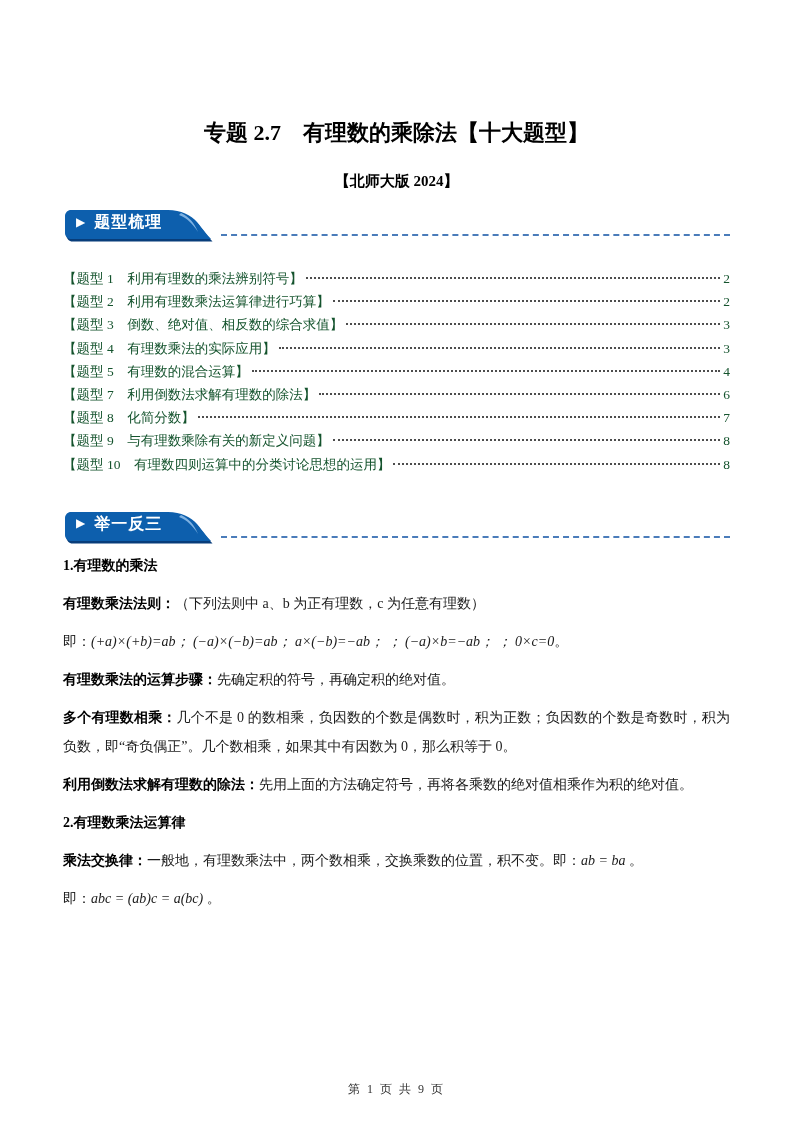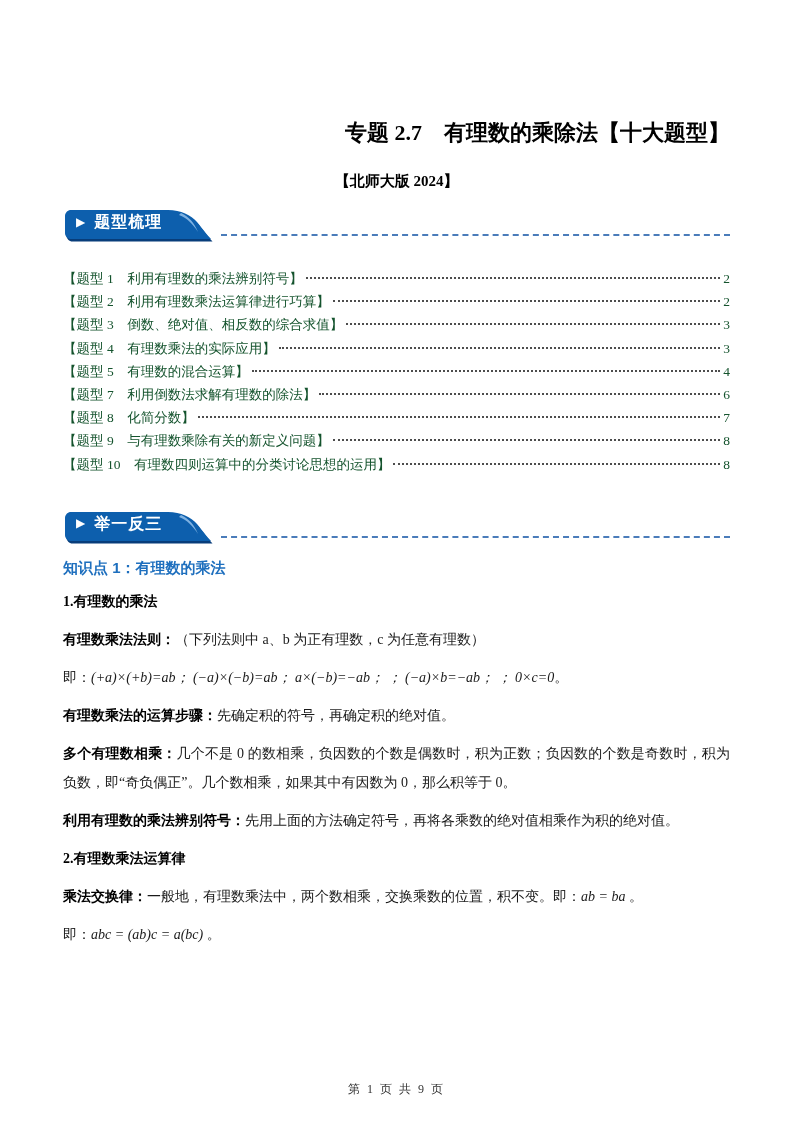--- a/index.html
+++ b/index.html
@@ -13,21 +13,21 @@
     padding: 0 63px;
     overflow: hidden;
     font-family: "Liberation Serif", "DejaVu Serif", serif;
     color: #1a1a1a;
   }
 
   
   .doc-title {
     margin: 0;
     padding-top: 118px;
-    text-align: right;
+    text-align: center;
     font-size: 22px;
     font-weight: 700;
     color: #000;
     font-family: "Liberation Serif", "DejaVu Serif", serif;
   }
   .doc-edition {
     margin-top: 24px;
     text-align: center;
     font-size: 15px;
     font-weight: 700;
@@ -199,29 +199,28 @@
         <path d="M116,7 C124,10 130,16 135,24 C131,14 126,9 118,5 Z" fill="#7fb2e2"></path>
       </svg>
       <span class="banner-content">
         <span class="tri">▶</span>
         <span>举一反三</span>
       </span>
     </div>
     <div class="banner-dash"></div>
   </div>
 
-  <div class="kp-heading">知识点 1：有理数的乘法</div>
 
   <div class="body-text">
     <p class="para"><b>1.有理数的乘法</b></p>
     <p class="para"><b>有理数乘法法则：</b><span>（下列法则中 a、b 为正有理数，c 为任意有理数）</span></p>
     <p class="para"><span>即：</span><span class="math">(+a)×(+b)=ab；  (−a)×(−b)=ab；  a×(−b)=−ab；  ；  (−a)×b=−ab；  ；  0×c=0</span><span>。</span></p>
     <p class="para"><b>有理数乘法的运算步骤：</b><span>先确定积的符号，再确定积的绝对值。</span></p>
     <p class="para"><b>多个有理数相乘：</b><span>几个不是 0 的数相乘，负因数的个数是偶数时，积为正数；负因数的个数是奇数时，积为负数，即“奇负偶正”。几个数相乘，如果其中有因数为 0，那么积等于 0。</span></p>
-    <p class="para"><b>利用有理数的乘法辨别符号：</b><span>先用上面的方法确定符号，再将各乘数的绝对值相乘作为积的绝对值。</span></p>
+    <p class="para"><b>利用倒数法求解有理数的除法：</b><span>先用上面的方法确定符号，再将各乘数的绝对值相乘作为积的绝对值。</span></p>
     <p class="para"><b>2.有理数乘法运算律</b></p>
     <p class="para"><b>乘法交换律：</b><span>一般地，有理数乘法中，两个数相乘，交换乘数的位置，积不变。即：</span><span class="math">ab = ba</span><span> 。</span></p>
     <p class="para"><span>即：</span><span class="math">abc = (ab)c = a(bc)</span><span> 。</span></p>
   </div>
 
   <div class="footer">第 1 页 共 9 页</div>
 
 </div>
 
 </body></html>

